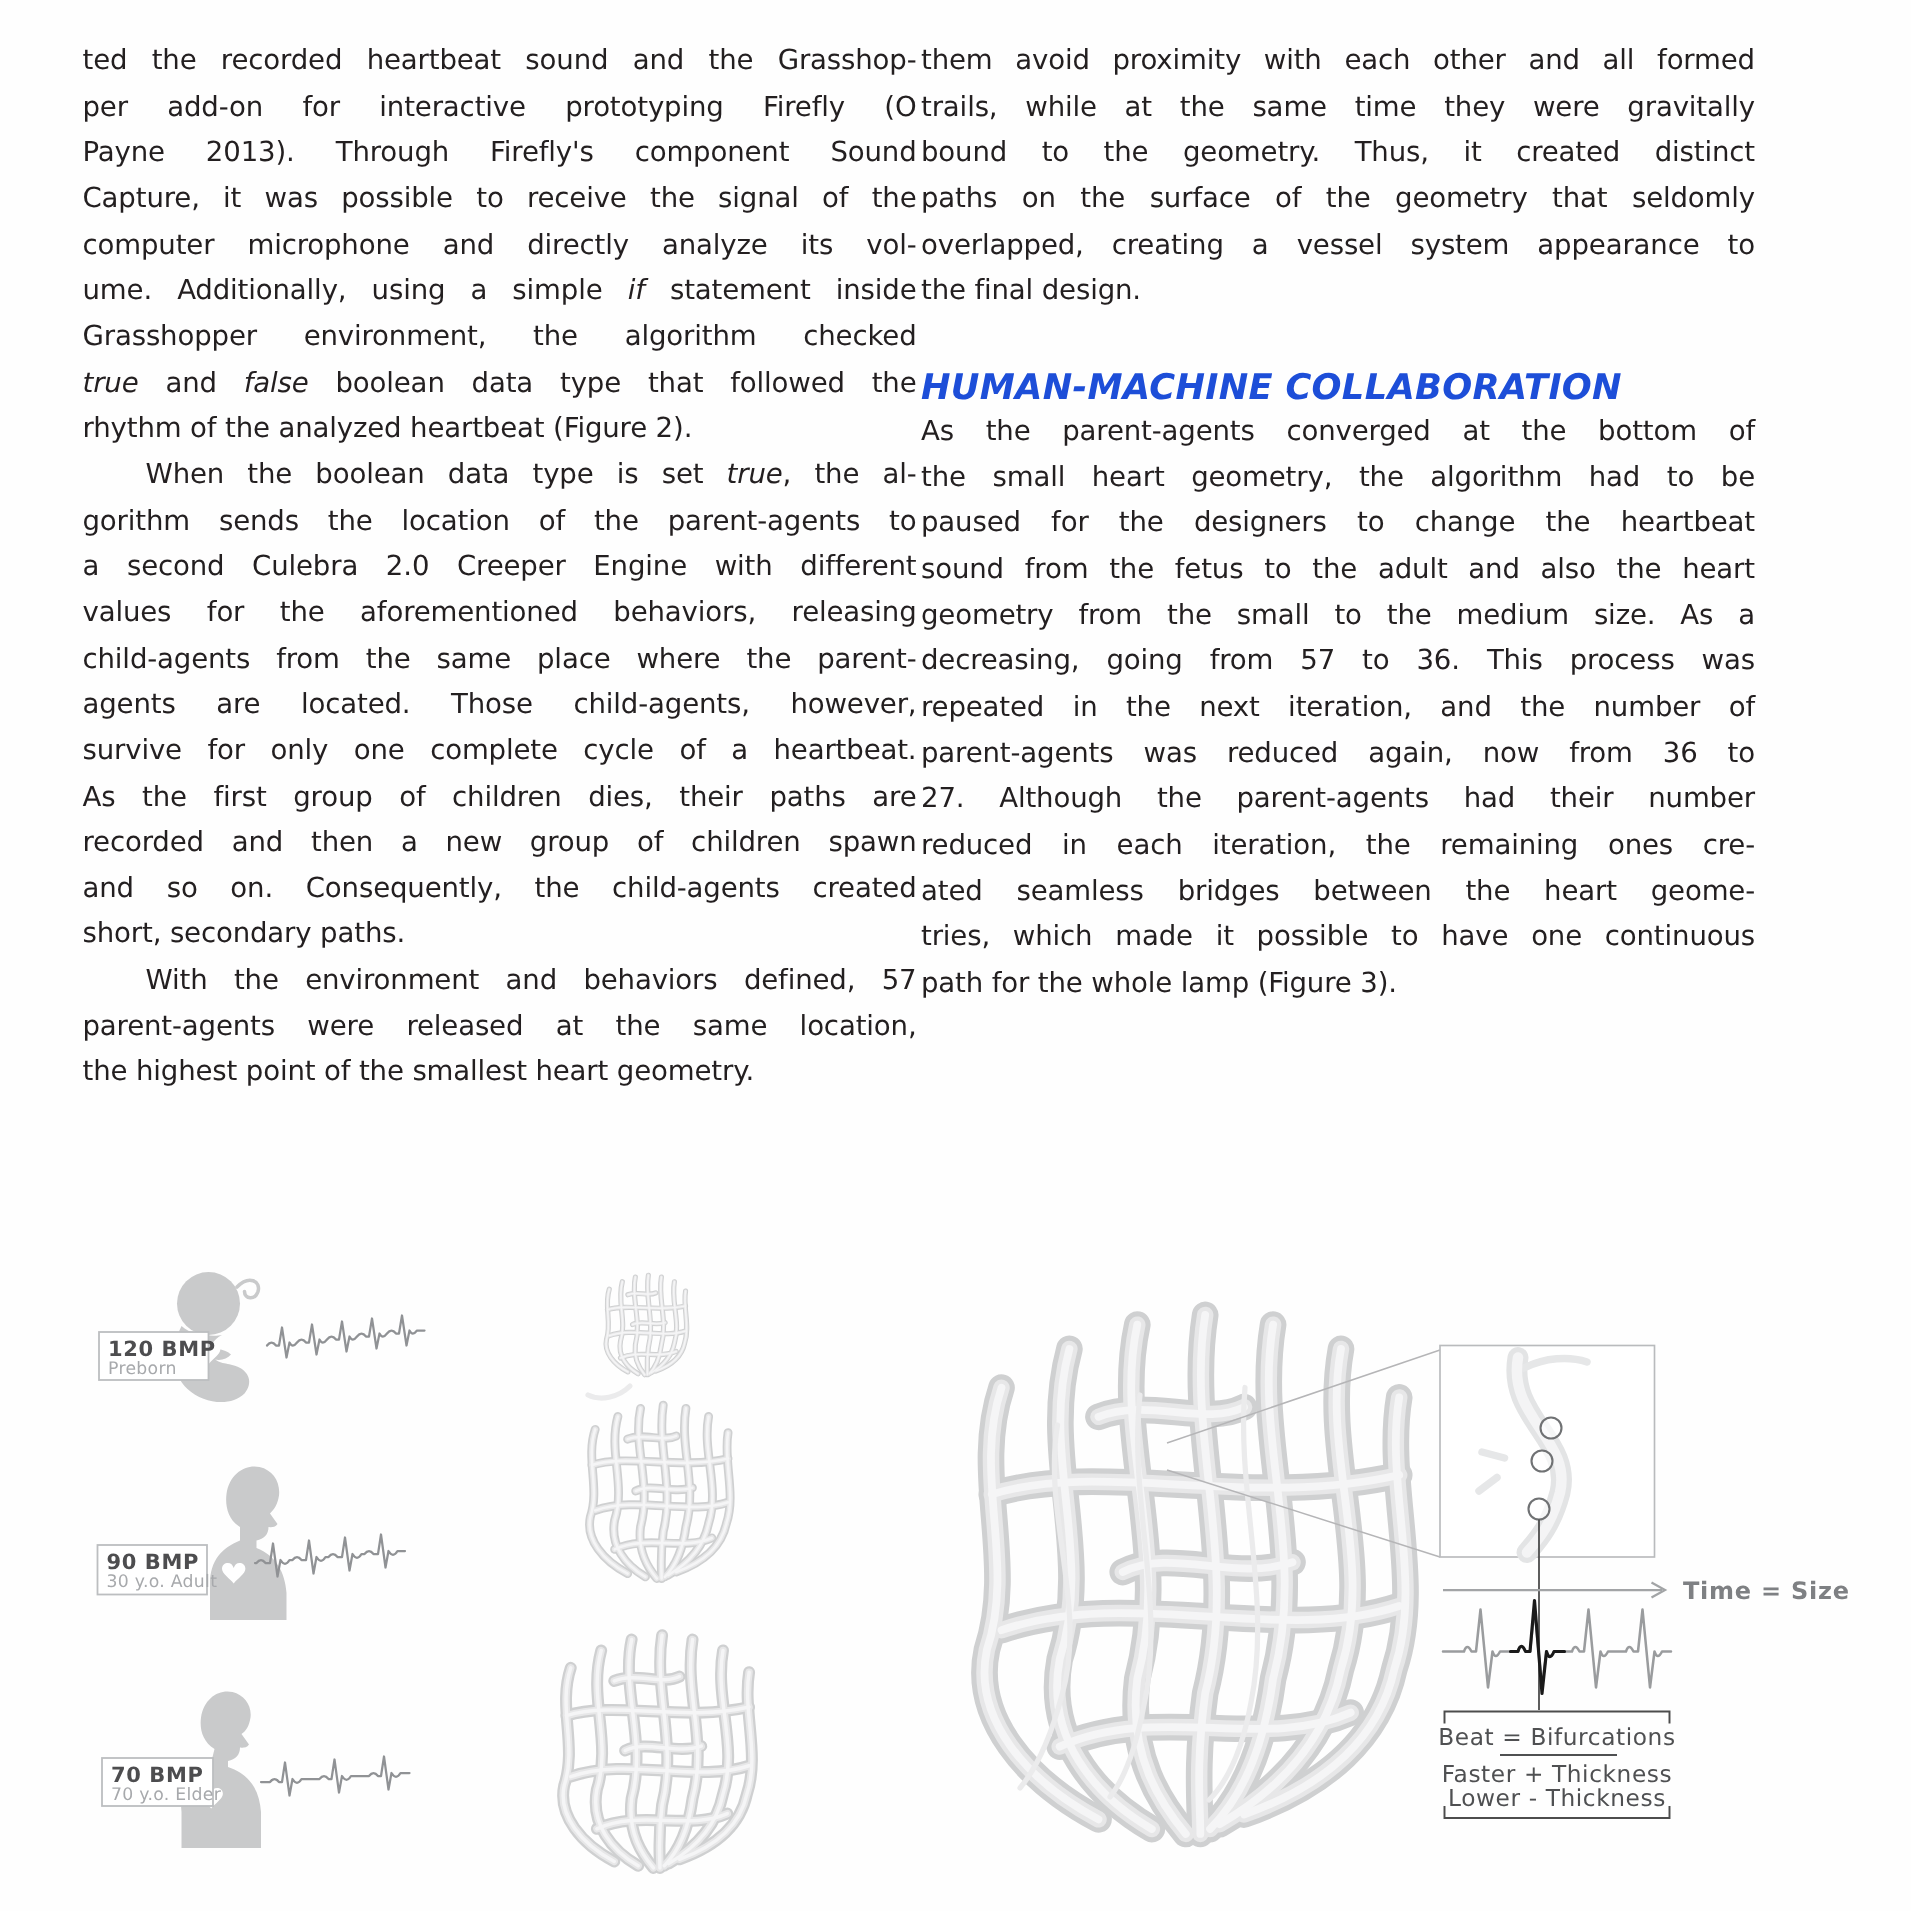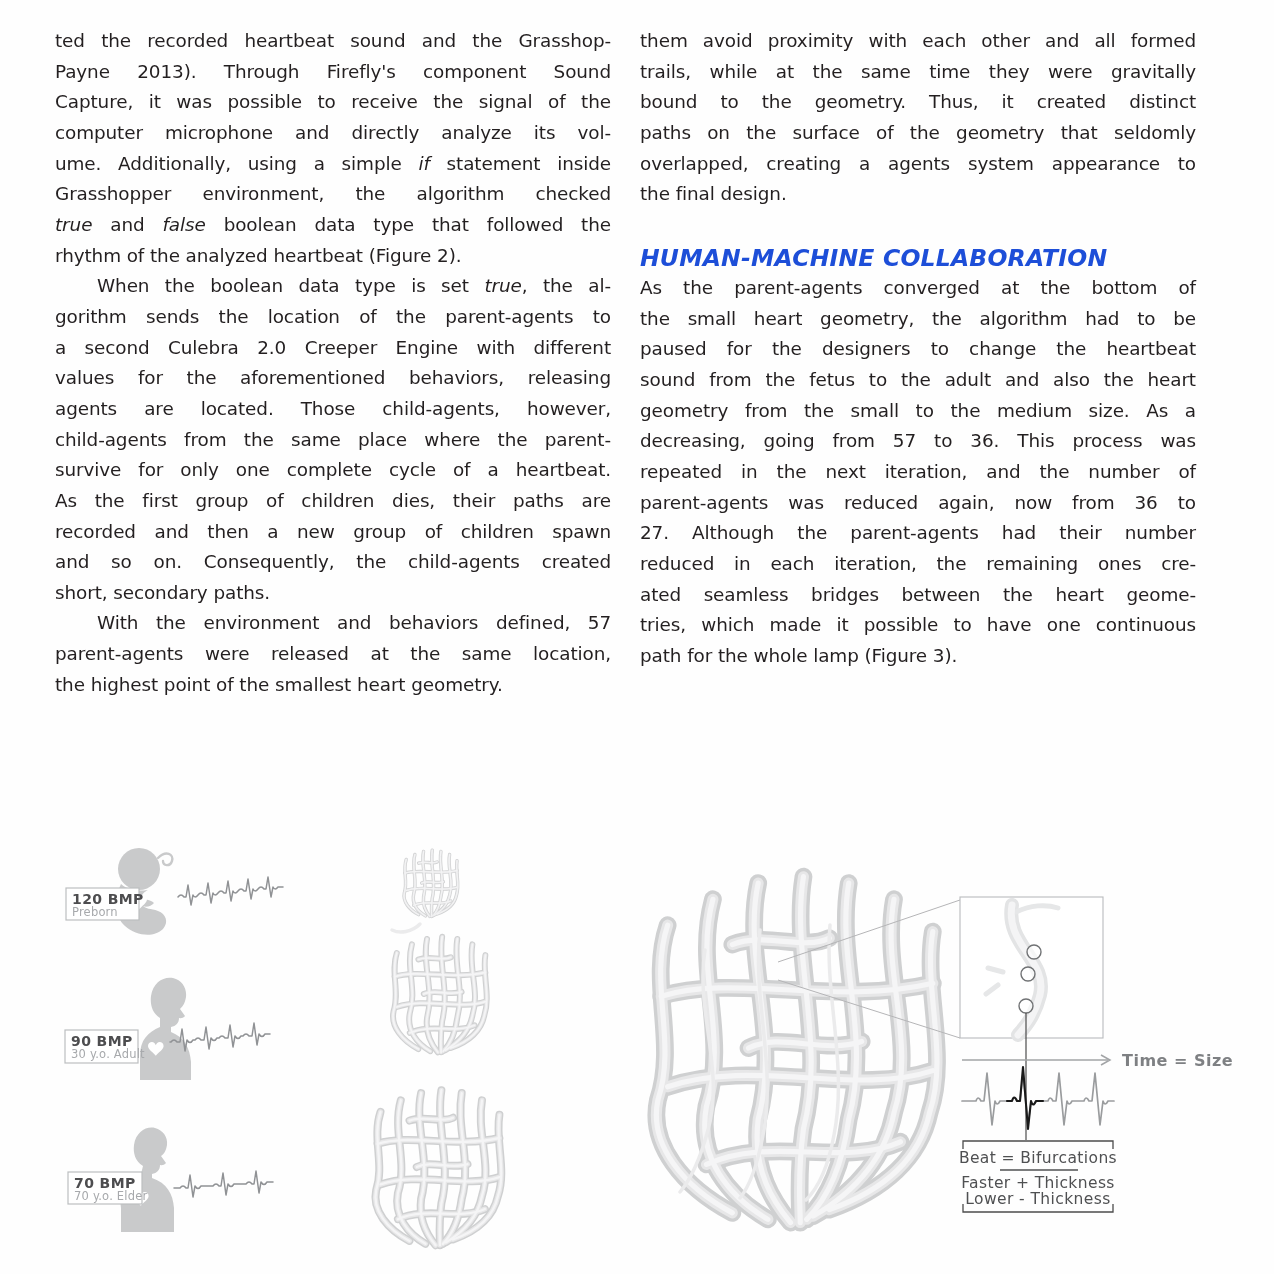--- a/index.html
+++ b/index.html
@@ -2,21 +2,21 @@
 <html><head>
 <meta charset="utf-8">
 <style>
   html,body{margin:0;padding:0;}
   body{width:1274px;height:1274px;position:relative;background:#ffffff;
        font-family:"DejaVu Sans","Liberation Sans",sans-serif;color:#231f20;overflow:hidden;}
   .page{position:absolute;inset:0;background:#fefefe;}
   .col{position:absolute;top:26px;width:556px;font-size:18.4px;line-height:30.65px;
        letter-spacing:-0.1px;}
   .col-left{left:55px;}
-  .col-right{left:640px;}
+  .col-right{left:614px;}
   .tline{text-align:justify;text-align-last:justify;white-space:normal;}
   .tline.tlast{text-align-last:left;}
   .para.indent .tline:first-child{text-indent:42px;}
   h2.heading{margin:33px 0 0 0;font-size:23.5px;line-height:30px;font-weight:bold;
        font-style:italic;letter-spacing:0.2px;color:#1d4ed8;}
   .fig{position:absolute;left:0;top:820px;width:1274px;height:454px;}
   
   .sil{fill:#c9cacb;stroke:none;}
   .cord{fill:none;stroke:#c9cacb;stroke-width:2.4;stroke-linecap:round;}
   .heart-glyph{fill:#ffffff;}
@@ -45,55 +45,56 @@
   .divider{stroke:#4f5052;stroke-width:1.4;}
 </style>
 </head>
 <body>
 
 <div class="page">
 
   <div class="col col-left">
     <div class="para">
         <div class="tline">ted the recorded heartbeat sound and the Grasshop-</div>
+        <div class="tline">per add-on for interactive prototyping Firefly (O</div>
         <div class="tline">Payne 2013).  Through Firefly's component Sound</div>
         <div class="tline">Capture, it was possible to receive the signal of the</div>
         <div class="tline">computer microphone and directly analyze its vol-</div>
         <div class="tline">ume. Additionally, using a simple <i>if</i> statement inside</div>
         <div class="tline">Grasshopper environment, the algorithm checked</div>
         <div class="tline"><i>true</i> and <i>false</i> boolean data type that followed the</div>
         <div class="tline tlast">rhythm of the analyzed heartbeat (Figure 2).</div>
       </div>
     <div class="para indent">
         <div class="tline">When the boolean data type is set <i>true</i>, the al-</div>
         <div class="tline">gorithm sends the location of the parent-agents to</div>
         <div class="tline">a second Culebra 2.0 Creeper Engine with different</div>
         <div class="tline">values for the aforementioned behaviors, releasing</div>
+        <div class="tline">child-agents from the same place where the parent-</div>
         <div class="tline">agents are located.  Those child-agents, however,</div>
-        <div class="tline">child-agents from the same place where the parent-</div>
         <div class="tline">survive for only one complete cycle of a heartbeat.</div>
         <div class="tline">As the first group of children dies, their paths are</div>
         <div class="tline">recorded and then a new group of children spawn</div>
         <div class="tline">and so on.  Consequently, the child-agents created</div>
         <div class="tline tlast">short, secondary paths.</div>
       </div>
     <div class="para indent">
         <div class="tline">With the environment and behaviors defined, 57</div>
         <div class="tline">parent-agents were released at the same location,</div>
         <div class="tline tlast">the highest point of the smallest heart geometry.</div>
       </div>
   </div>
 
   <div class="col col-right">
     <div class="para">
         <div class="tline">them avoid proximity with each other and all formed</div>
         <div class="tline">trails, while at the same time they were gravitally</div>
         <div class="tline">bound to the geometry.  Thus, it created distinct</div>
         <div class="tline">paths on the surface of the geometry that seldomly</div>
-        <div class="tline">overlapped, creating a agents system appearance to</div>
+        <div class="tline">overlapped, creating a vessel system appearance to</div>
         <div class="tline tlast">the final design.</div>
       </div>
     <h2 class="heading">HUMAN-MACHINE COLLABORATION</h2>
     <div class="para">
         <div class="tline">As the parent-agents converged at the bottom of</div>
         <div class="tline">the small heart geometry, the algorithm had to be</div>
         <div class="tline">paused for the designers to change the heartbeat</div>
         <div class="tline">sound from the fetus to the adult and also the heart</div>
         <div class="tline">geometry from the small to the medium size.  As a</div>
         <div class="tline">decreasing, going from 57 to 36.  This process was</div>

